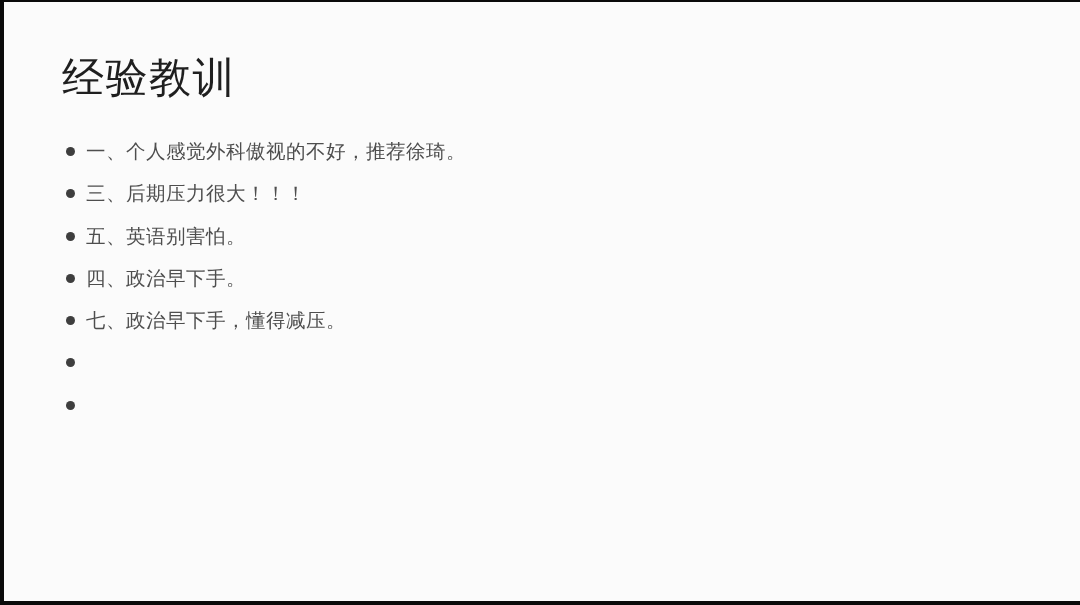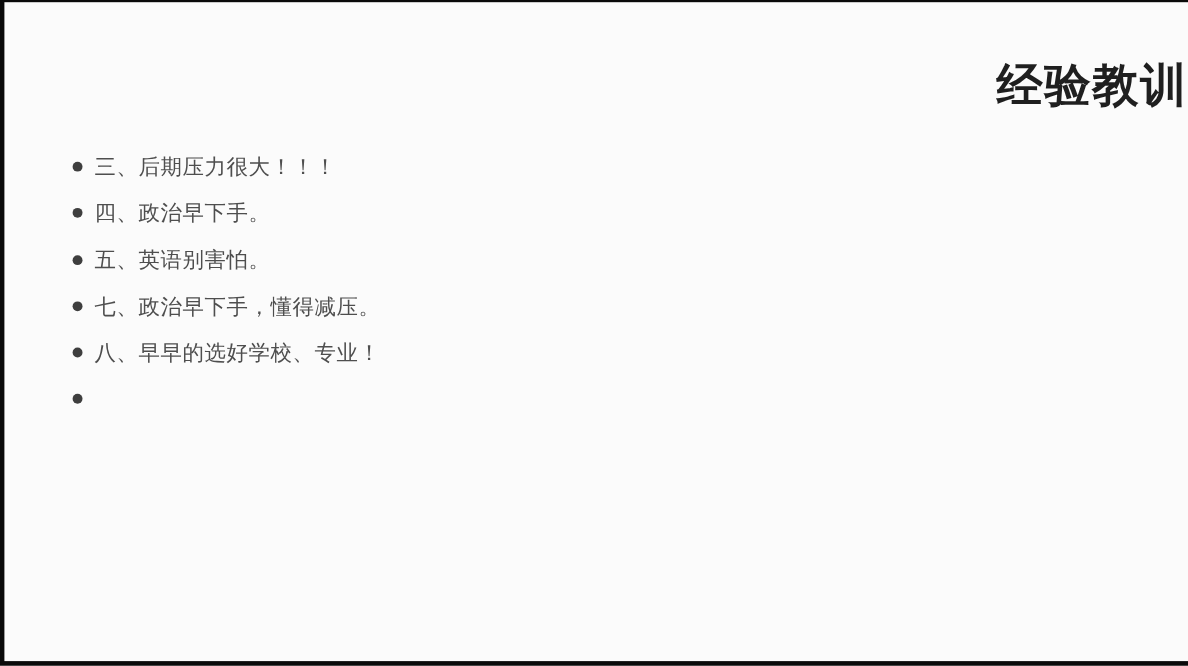--- a/index.html
+++ b/index.html
@@ -16,24 +16,23 @@
     left: 4px;
     top: 2px;
     right: 0;
     bottom: 4px;
     background: var(--slide-bg, #fbfbfb);
   }
   .slide-title {
     margin: 52px 0 0 58px;
     font-size: 42px;
     line-height: 1.15;
-    font-weight: 700;
+    font-weight: 400;
     letter-spacing: 1.5px;
     color: var(--title-color, #1f1f1f);
-    text-align: right;
   }
   .bullet-list {
     margin: 28px 0 0 62px;
     padding: 0;
     list-style: none;
   }
   .bullet-item {
     display: flex;
     align-items: center;
     height: 42.3px;
@@ -52,35 +51,38 @@
 </style>
 </head>
 <body style="background: rgb(10, 10, 10);">
 
 <div class="slide">
   <h1 class="slide-title">经验教训</h1>
 
   <ul class="bullet-list">
     <li class="bullet-item">
       <span class="bullet-dot"></span>
+      <span>一、个人感觉外科傲视的不好，推荐徐琦。</span>
+    </li>
+    <li class="bullet-item">
+      <span class="bullet-dot"></span>
       <span>三、后期压力很大！！！</span>
+    </li>
+    <li class="bullet-item">
+      <span class="bullet-dot"></span>
+      <span>五、英语别害怕。</span>
     </li>
     <li class="bullet-item">
       <span class="bullet-dot"></span>
       <span>四、政治早下手。</span>
     </li>
     <li class="bullet-item">
       <span class="bullet-dot"></span>
-      <span>五、英语别害怕。</span>
-    </li>
-    <li class="bullet-item">
-      <span class="bullet-dot"></span>
       <span>七、政治早下手，懂得减压。</span>
     </li>
     <li class="bullet-item">
       <span class="bullet-dot"></span>
-      <span>八、早早的选好学校、专业！</span>
     </li>
     <li class="bullet-item">
       <span class="bullet-dot"></span>
     </li>
   </ul>
 </div>
 
 </body></html>

